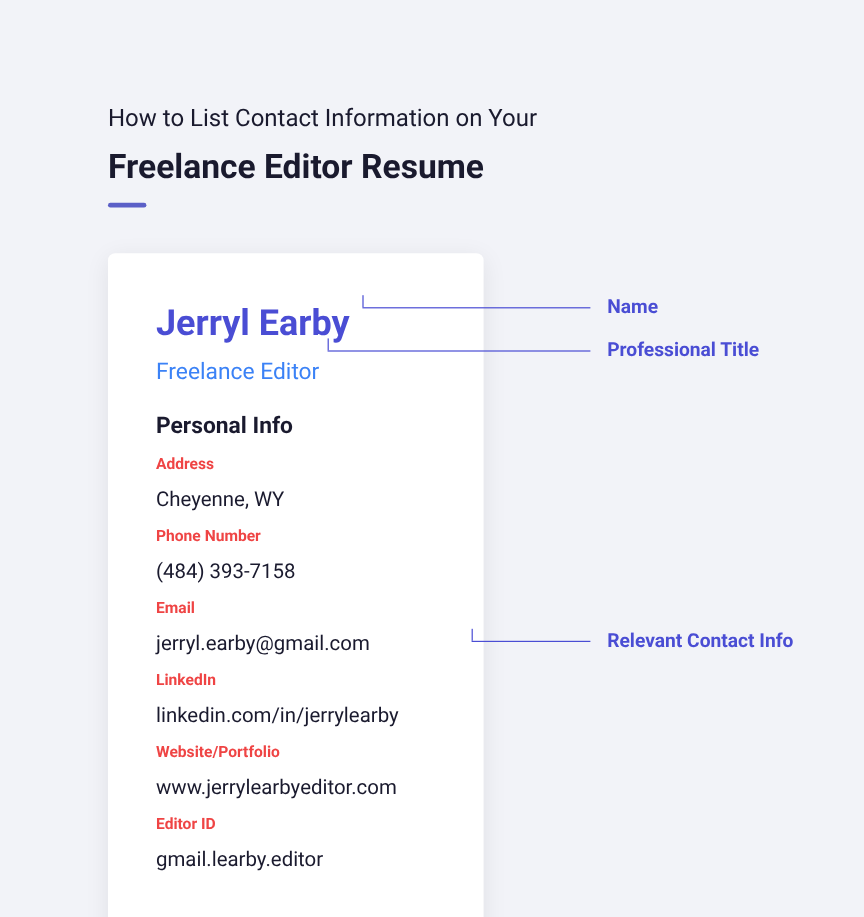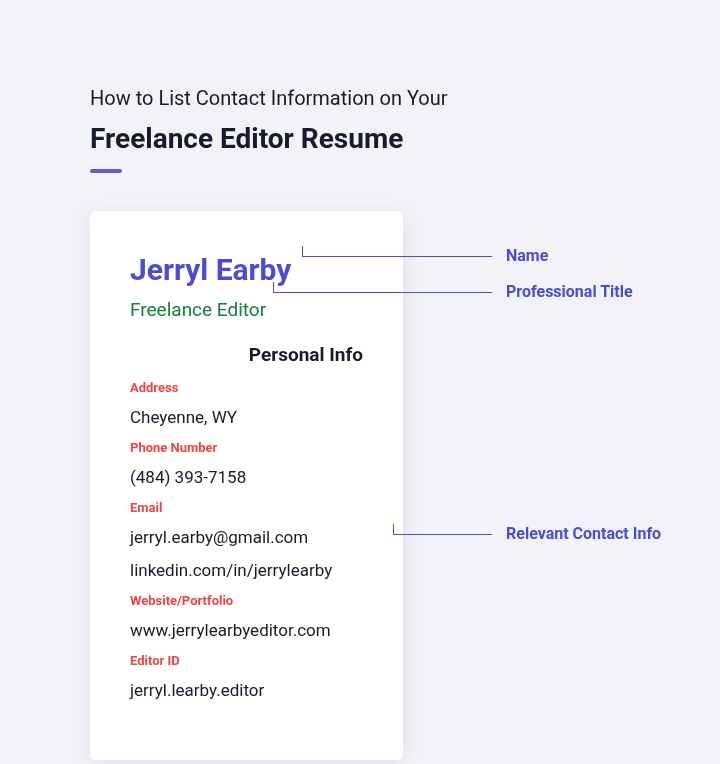--- a/index.html
+++ b/index.html
@@ -49,29 +49,28 @@
     .name {
       font-size: 30px;
       font-weight: 700;
       color: #4a4dd4;
       line-height: 1.1;
       margin-bottom: 2px;
     }
     .prof-title {
       font-size: 19px;
       font-weight: 400;
-      color: #15803d;
+      color: #3b82f6;
       margin-bottom: 22px;
     }
     .section-title {
       font-size: 19px;
       font-weight: 700;
       color: #1a1a2e;
       margin-bottom: 14px;
-      text-align: right;
     }
     .field-label {
       font-size: 13px;
       font-weight: 700;
       color: #ef4444;
       margin-bottom: 1px;
     }
     .field-value {
       font-size: 17px;
       font-weight: 400;
@@ -114,27 +113,28 @@
 
     <div class="field-label">Address</div>
     <div class="field-value">Cheyenne, WY</div>
 
     <div class="field-label">Phone Number</div>
     <div class="field-value">(484) 393-7158</div>
 
     <div class="field-label">Email</div>
     <div class="field-value">jerryl.earby@gmail.com</div>
 
+    <div class="field-label">LinkedIn</div>
     <div class="field-value">linkedin.com/in/jerrylearby</div>
 
     <div class="field-label">Website/Portfolio</div>
     <div class="field-value">www.jerrylearbyeditor.com</div>
 
     <div class="field-label">Editor ID</div>
-    <div class="field-value">jerryl.learby.editor</div>
+    <div class="field-value">gmail.learby.editor</div>
   </div>
 
   <div class="line-anchor" style="left:254px; top:198px; height:10px;"></div>
   <div class="line" style="left:254px; top:208px; width:190px;"></div>
   <div class="annotation" style="left:458px; top:198px;">Name</div>
 
   <div class="line-anchor" style="left:225px; top:234px; height:10px;"></div>
   <div class="line" style="left:225px; top:244px; width:219px;"></div>
   <div class="annotation" style="left:458px; top:234px;">Professional Title</div>
 

